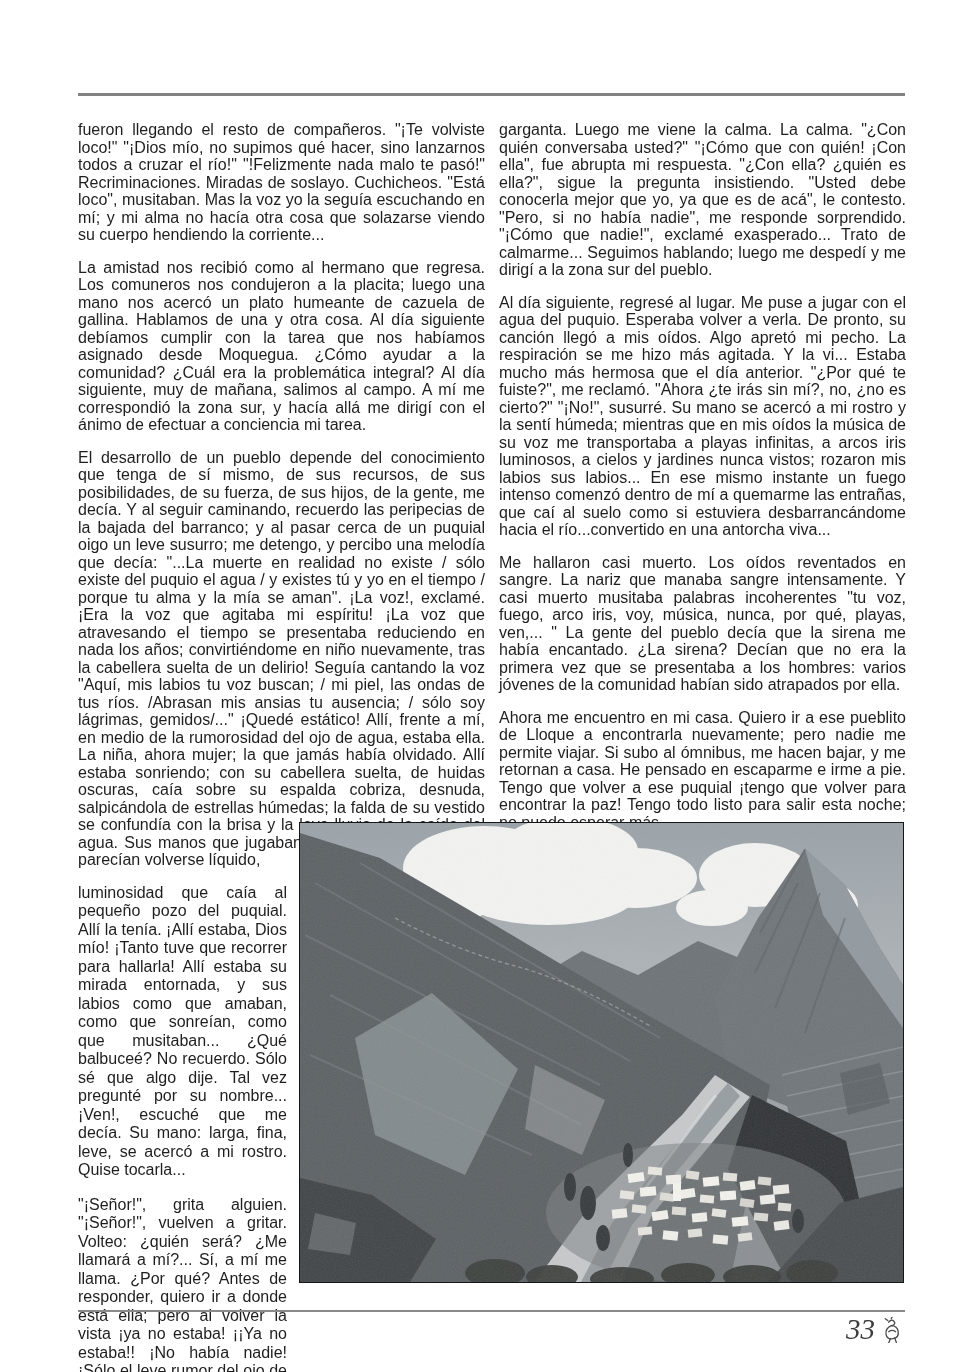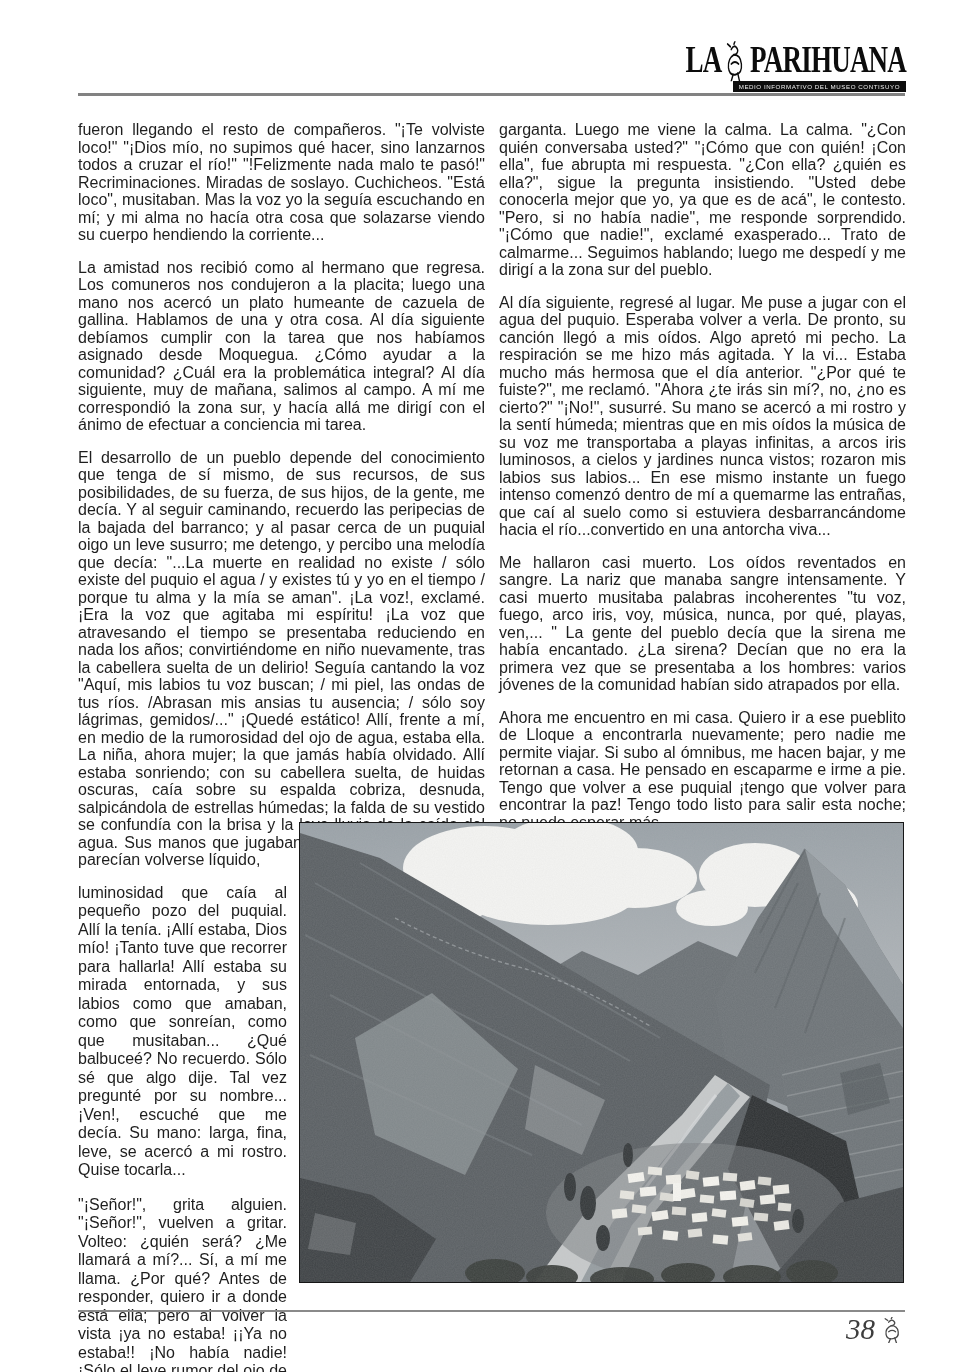--- a/index.html
+++ b/index.html
@@ -52,38 +52,20 @@
   .folio .num{
     font-family:"Liberation Serif",serif;font-style:italic;font-size:29px;color:#3d3d3d;line-height:1;
   }
   .folio-bird{width:22px;height:26px;}
 </style>
 </head>
 <body>
 
 <div class="page">
 
-  <header class="masthead">
-    <div class="logo-row">
-      <span>LA</span>
-      <svg class="logo-bird" viewBox="0 0 24 30" aria-hidden="true">
-        <g fill="none" stroke="#0c0c0c" stroke-width="1.5" stroke-linecap="round">
-          <path d="M7,6 q3,-4 6,-1 q2,2 0,4 q-1,1 -3,1"></path>
-          <path d="M6,4 l-3,-2"></path>
-          <path d="M10,2 l1,-2"></path>
-          <path d="M10,10 q7,0 8,7 q1,7 -6,8 q-7,1 -8,-5 q-1,-7 6,-10"></path>
-          <path d="M7,17 q4,-3 8,0"></path>
-          <path d="M9,25 l-2,5"></path>
-          <path d="M14,24 l2,6"></path>
-        </g>
-      </svg>
-      <span>PARIHUANA</span>
-    </div>
-    <div class="tagline-bar">MEDIO INFORMATIVO DEL MUSEO CONTISUYO</div>
-  </header>
   <div class="header-rule"></div>
 
   <section class="col col-left">
     <p>fueron llegando el resto de compañeros. "¡Te volviste loco!" "¡Dios mío, no supimos qué hacer, sino lanzarnos todos a cruzar el río!" "!Felizmente nada malo te pasó!" Recriminaciones. Miradas de soslayo. Cuchicheos. "Está loco", musitaban. Mas la voz yo la seguía escuchando en mí; y mi alma no hacía otra cosa que solazarse viendo su cuerpo hendiendo la corriente...</p>
     <p>La amistad nos recibió como al hermano que regresa. Los comuneros nos condujeron a la placita; luego una mano nos acercó un plato humeante de cazuela de gallina. Hablamos de una y otra cosa. Al día siguiente debíamos cumplir con la tarea que nos habíamos asignado desde Moquegua. ¿Cómo ayudar a la comunidad? ¿Cuál era la problemática integral? Al día siguiente, muy de mañana, salimos al campo. A mí me correspondió la zona sur, y hacía allá me dirigí con el ánimo de efectuar a conciencia mi tarea.</p>
     <p>El desarrollo de un pueblo depende del conocimiento que tenga de sí mismo, de sus recursos, de sus posibilidades, de su fuerza, de sus hijos, de la gente, me decía. Y al seguir caminando, recuerdo las peripecias de la bajada del barranco; y al pasar cerca de un puquial oigo un leve susurro; me detengo, y percibo una melodía que decía: "...La muerte en realidad no existe / sólo existe del puquio el agua / y existes tú y yo en el tiempo / porque tu alma y la mía se aman". ¡La voz!, exclamé. ¡Era la voz que agitaba mi espíritu! ¡La voz que atravesando el tiempo se presentaba reduciendo en nada los años; convirtiéndome en niño nuevamente, tras la cabellera suelta de un delirio! Seguía cantando la voz "Aquí, mis labios tu voz buscan; / mi piel, las ondas de tus ríos. /Abrasan mis ansias tu ausencia; / sólo soy lágrimas, gemidos/..." ¡Quedé estático! Allí, frente a mí, en medio de la rumorosidad del ojo de agua, estaba ella. La niña, ahora mujer; la que jamás había olvidado. Allí estaba sonriendo; con su cabellera suelta, de huidas oscuras, caía sobre su espalda cobriza, desnuda, salpicándola de estrellas húmedas; la falda de su vestido se confundía con la brisa y la leve lluvia de la caída del agua. Sus manos que jugaban con la espuma del agua parecían volverse líquido,</p>
     <div class="narrow">
       <p>luminosidad que caía al pequeño pozo del puquial. Allí la tenía. ¡Allí estaba, Dios mío! ¡Tanto tuve que recorrer para hallarla! Allí estaba su mirada entornada, y sus labios como que amaban, como que sonreían, como que musitaban... ¿Qué balbuceé? No recuerdo. Sólo sé que algo dije. Tal vez pregunté por su nombre... ¡Ven!, escuché que me decía. Su mano: larga, fina, leve, se acercó a mi rostro. Quise tocarla...</p>
       <p>"¡Señor!", grita alguien. "¡Señor!", vuelven a gritar. Volteo: ¿quién será? ¿Me llamará a mí?... Sí, a mí me llama. ¿Por qué? Antes de responder, quiero ir a donde está ella; pero al volver la vista ¡ya no estaba! ¡¡Ya no estaba!! ¡No había nadie! ¡Sólo el leve rumor del ojo de agua! Un grito desesperado sale de mi</p>
     </div>
@@ -214,21 +196,21 @@
         <ellipse cx="452" cy="454" rx="29" ry="12"></ellipse>
         <ellipse cx="512" cy="450" rx="26" ry="13"></ellipse>
       </g>
 
       <rect x="0" y="0" width="603" height="459" filter="url(#grainF)" opacity=".35"></rect>
     </svg>
   </figure>
 
   <div class="footer-rule"></div>
   <div class="folio">
-    <span class="num">38</span>
+    <span class="num">33</span>
     <svg class="folio-bird" viewBox="0 0 24 30" aria-hidden="true">
       <g fill="none" stroke="#4a4a4a" stroke-width="1.5" stroke-linecap="round">
         <path d="M7,6 q3,-4 6,-1 q2,2 0,4 q-1,1 -3,1"></path>
         <path d="M6,4 l-3,-2"></path>
         <path d="M10,2 l1,-2"></path>
         <path d="M10,10 q7,0 8,7 q1,7 -6,8 q-7,1 -8,-5 q-1,-7 6,-10"></path>
         <path d="M7,17 q4,-3 8,0"></path>
         <path d="M9,25 l-2,5"></path>
         <path d="M14,24 l2,6"></path>
       </g>

